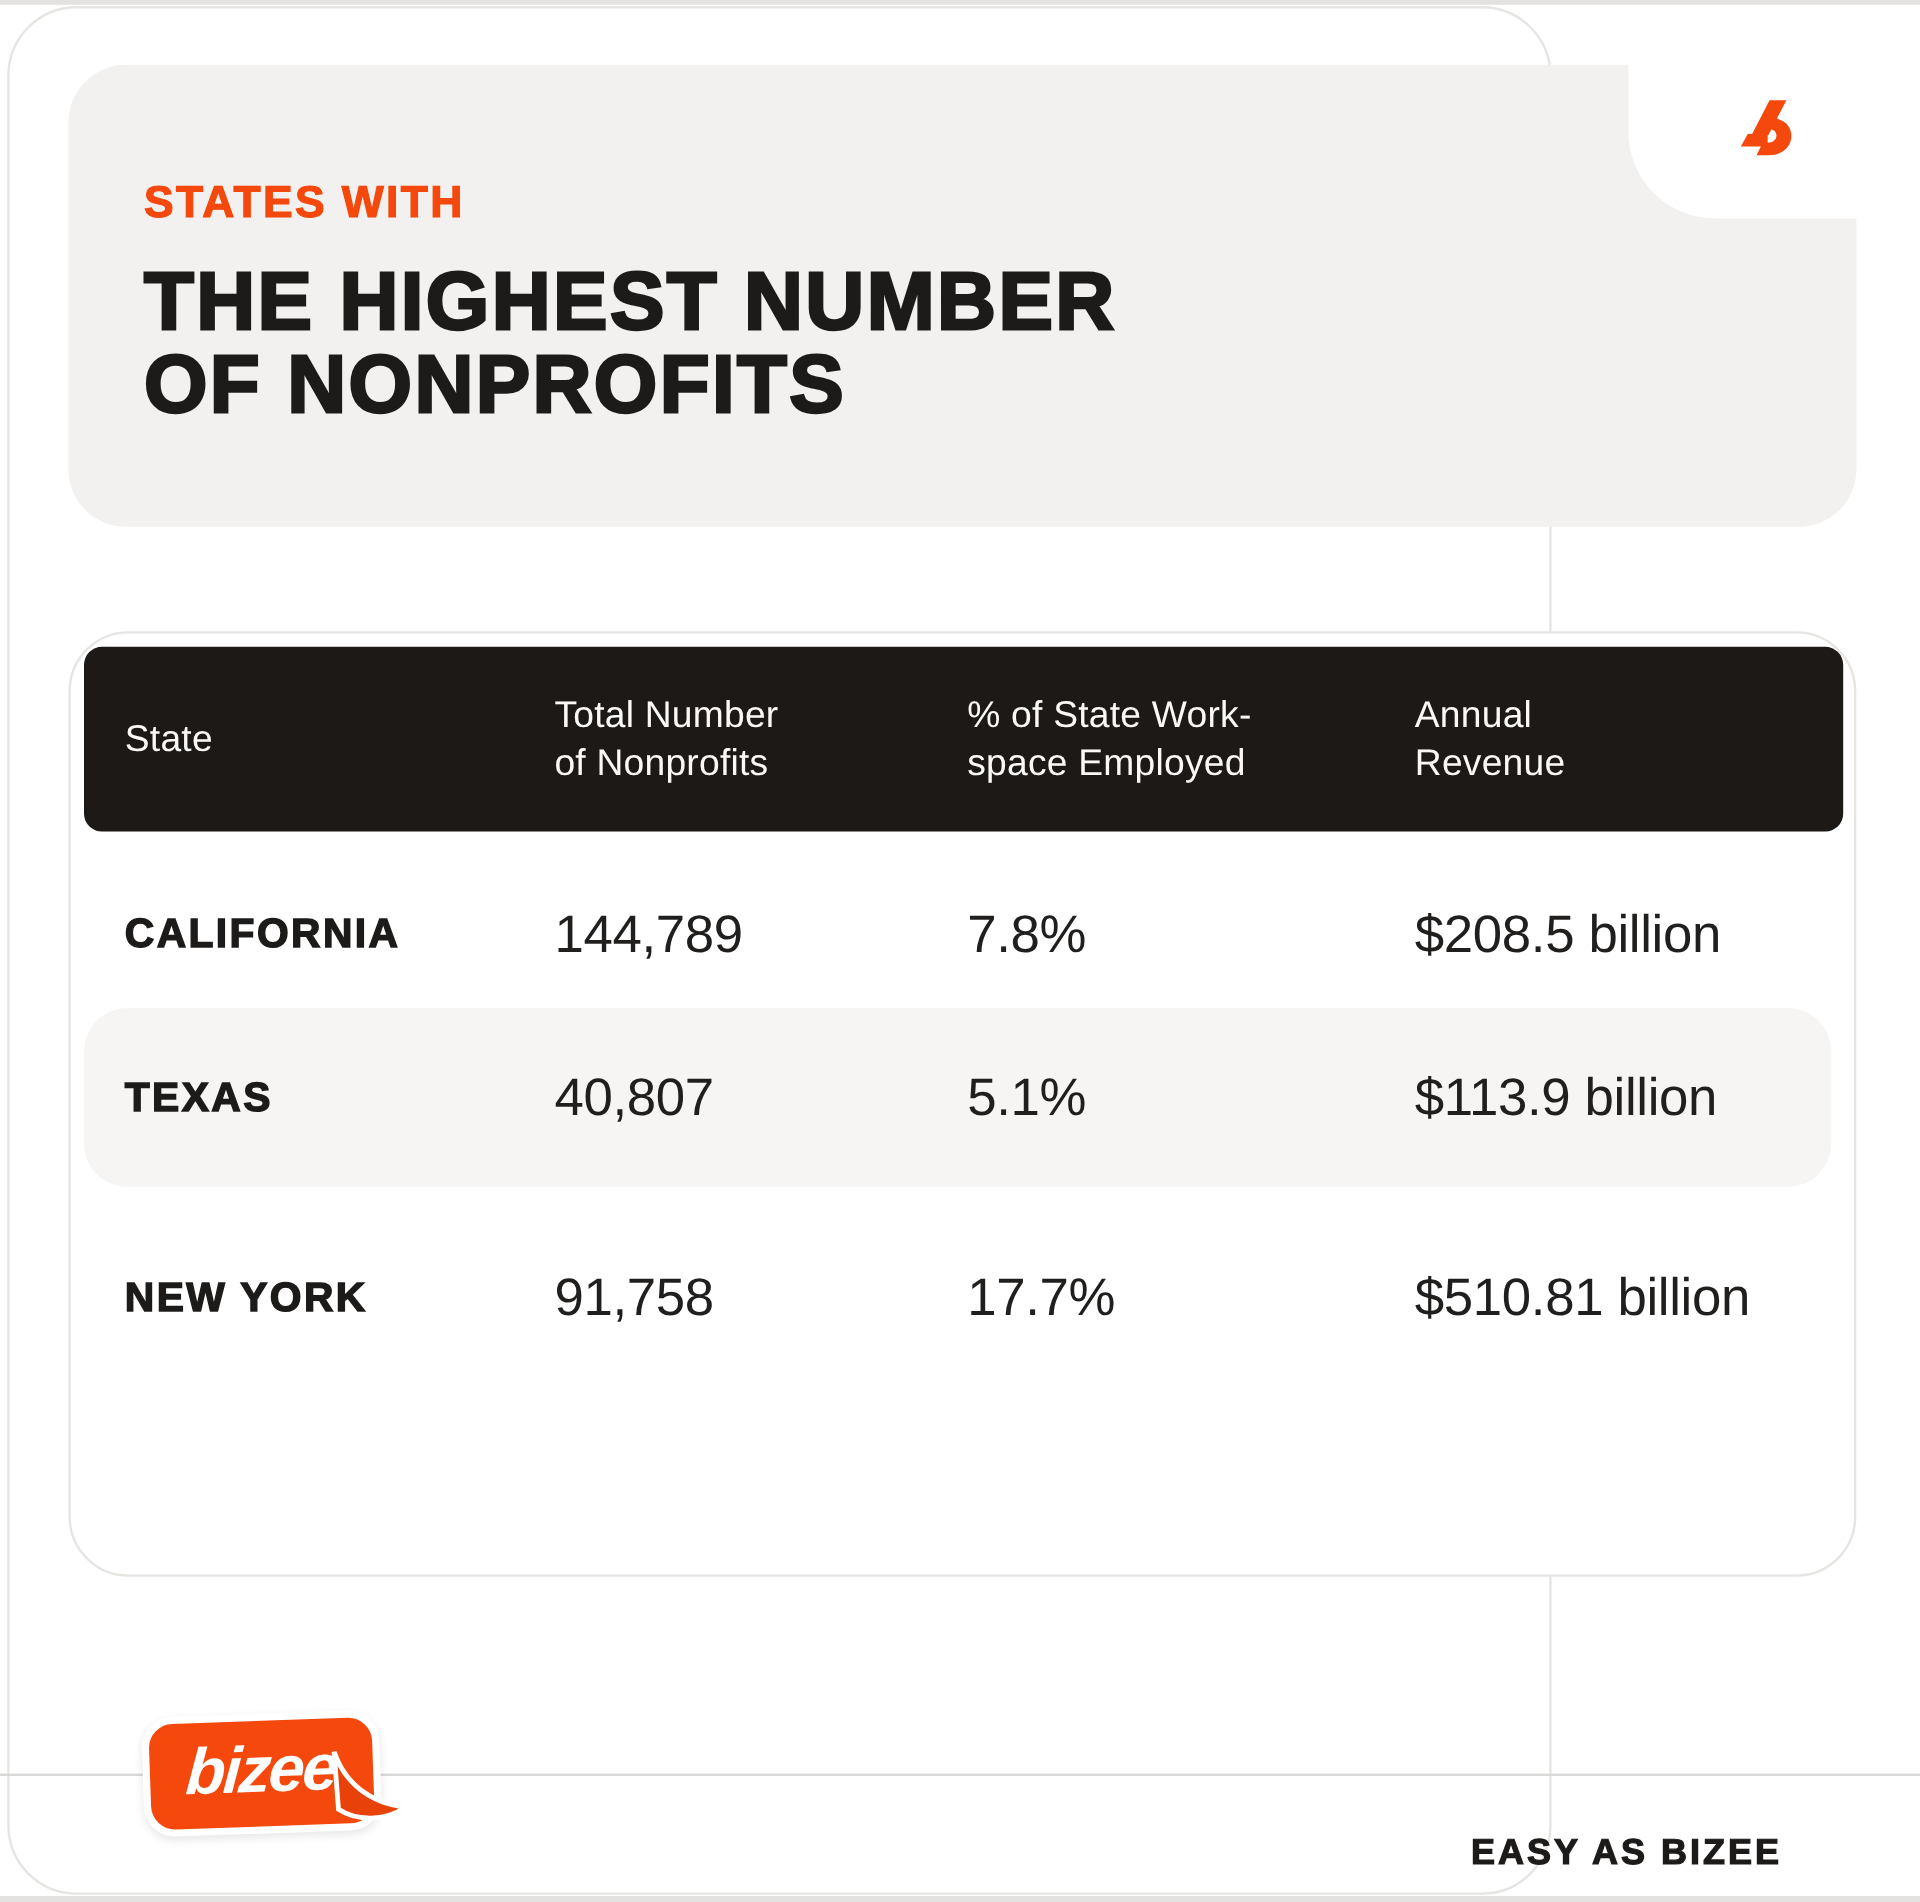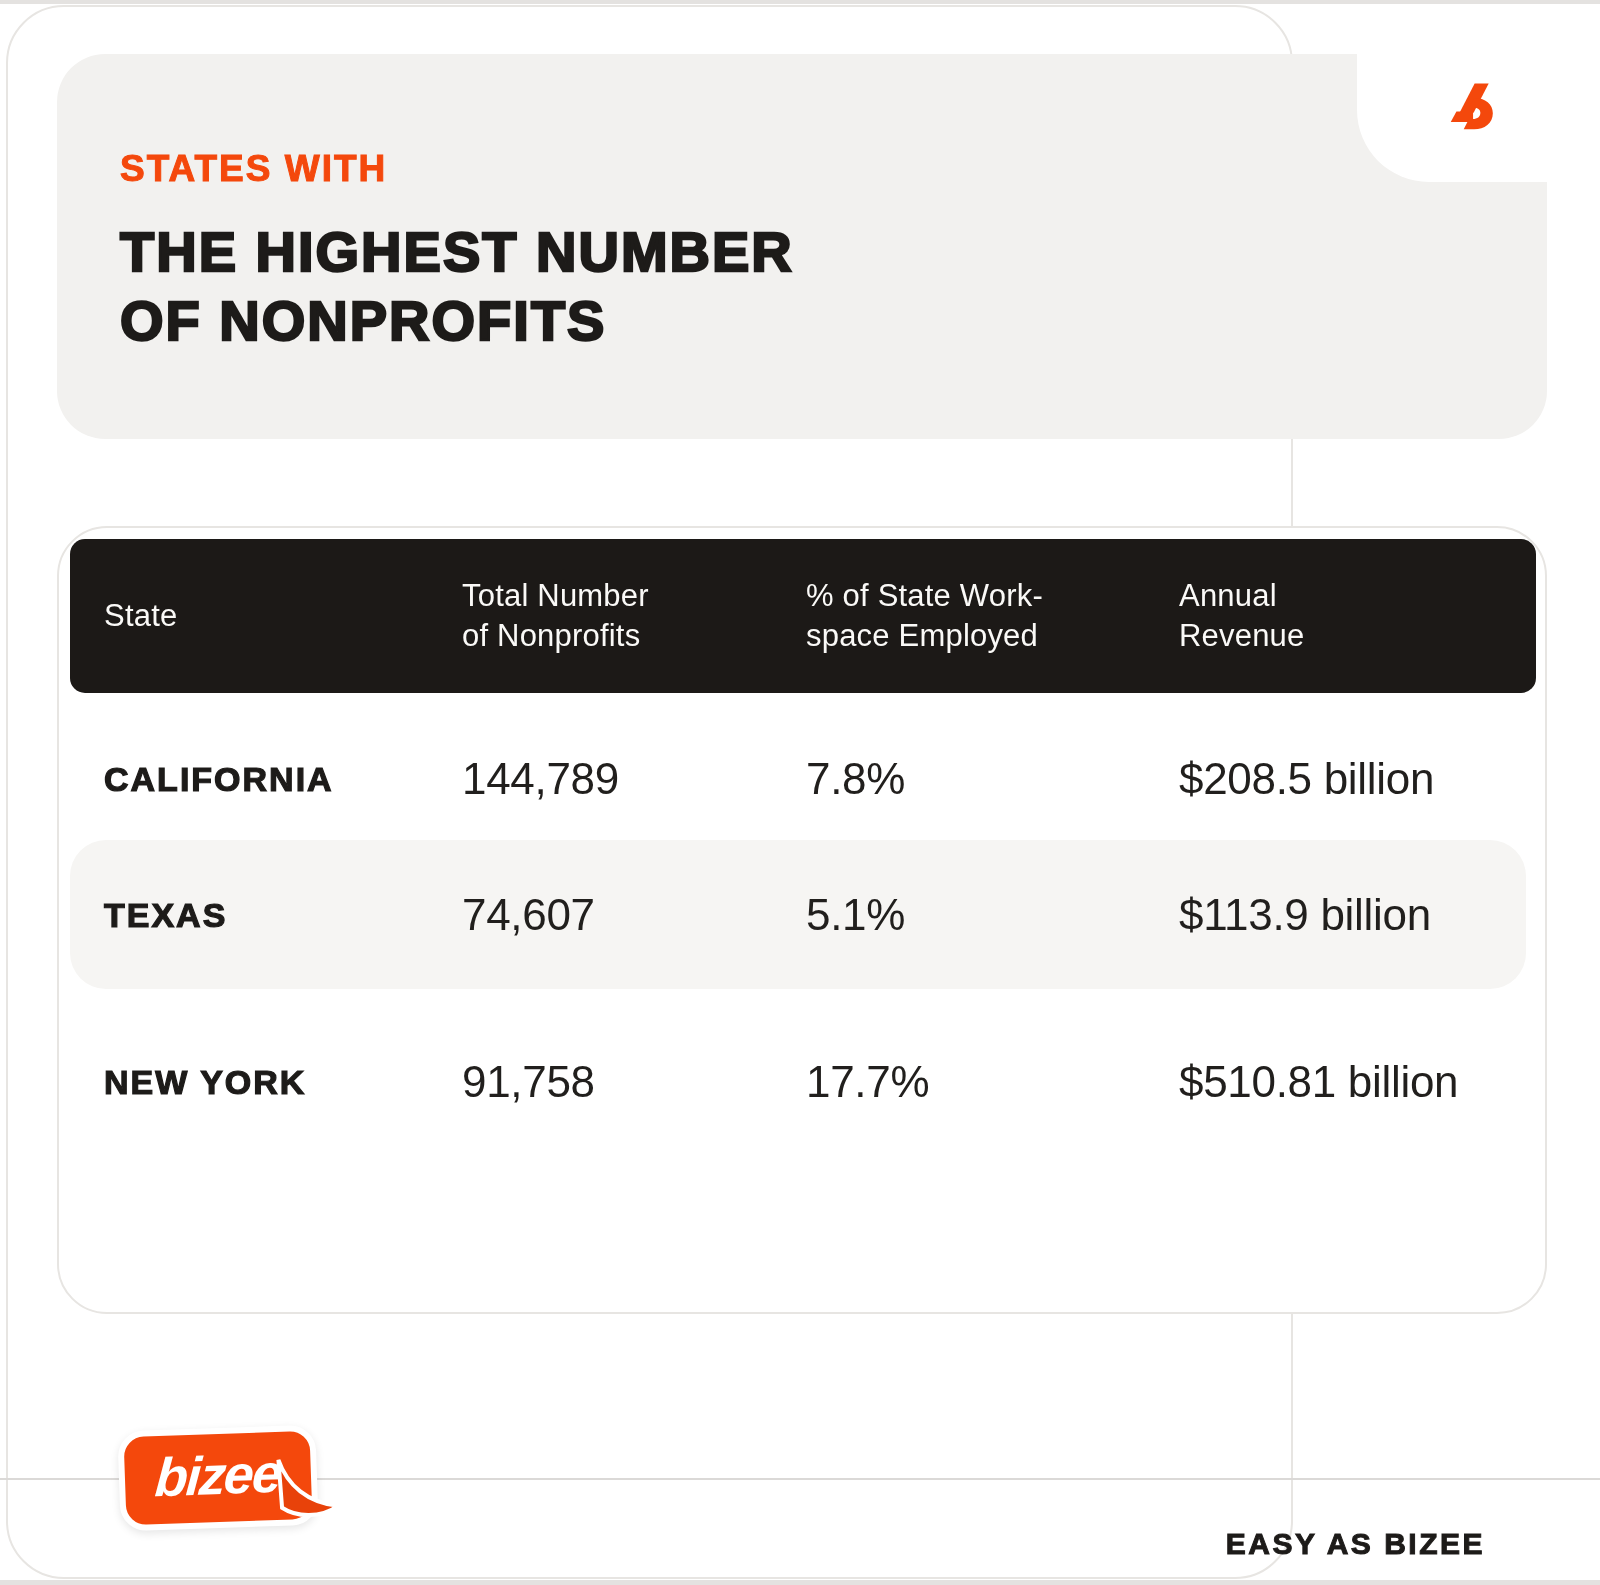--- a/index.html
+++ b/index.html
@@ -26,21 +26,21 @@
     background:#ffffff;border-bottom-left-radius:72px;
   }
   .logo-b{position:absolute;left:1437px;top:72px;width:52px;height:60px;}
   .eyebrow{
     position:absolute;left:112px;top:141px;
     font-size:37px;font-weight:bold;-webkit-text-stroke:1px currentColor;
     letter-spacing:2px;color:#f4480c;
   }
   .big-title{
     position:absolute;left:112px;top:210px;
-    font-size:56px;line-height:69px;font-weight:bold;-webkit-text-stroke:2.4px currentColor;
+    font-size:68px;line-height:69px;font-weight:bold;-webkit-text-stroke:2.4px currentColor;
     letter-spacing:2px;color:#1d1b19;white-space:pre-line;
   }
 
   
   .table-card{
     position:absolute;left:49px;top:519px;width:1490px;height:788px;box-sizing:border-box;
     background:#ffffff;border:2px solid #e7e5e2;border-radius:50px;
   }
   .table-header{
     position:absolute;left:11px;top:11px;width:1466px;height:154px;
@@ -118,21 +118,21 @@
 
     <div class="row r1">
       <div class="cell c1 state">CALIFORNIA</div>
       <div class="cell c2 val">144,789</div>
       <div class="cell c3 val">7.8%</div>
       <div class="cell c4 val">$208.5 billion</div>
     </div>
 
     <div class="row r2 gray">
       <div class="cell c1 state">TEXAS</div>
-      <div class="cell c2 val">74,607</div>
+      <div class="cell c2 val">40,807</div>
       <div class="cell c3 val">5.1%</div>
       <div class="cell c4 val">$113.9 billion</div>
     </div>
 
     <div class="row r3">
       <div class="cell c1 state">NEW YORK</div>
       <div class="cell c2 val">91,758</div>
       <div class="cell c3 val">17.7%</div>
       <div class="cell c4 val">$510.81 billion</div>
     </div>

